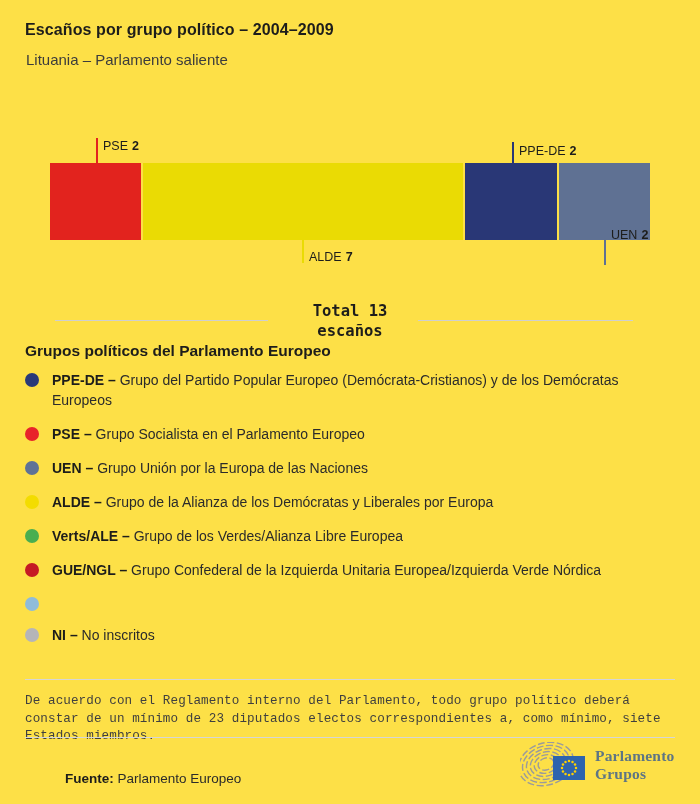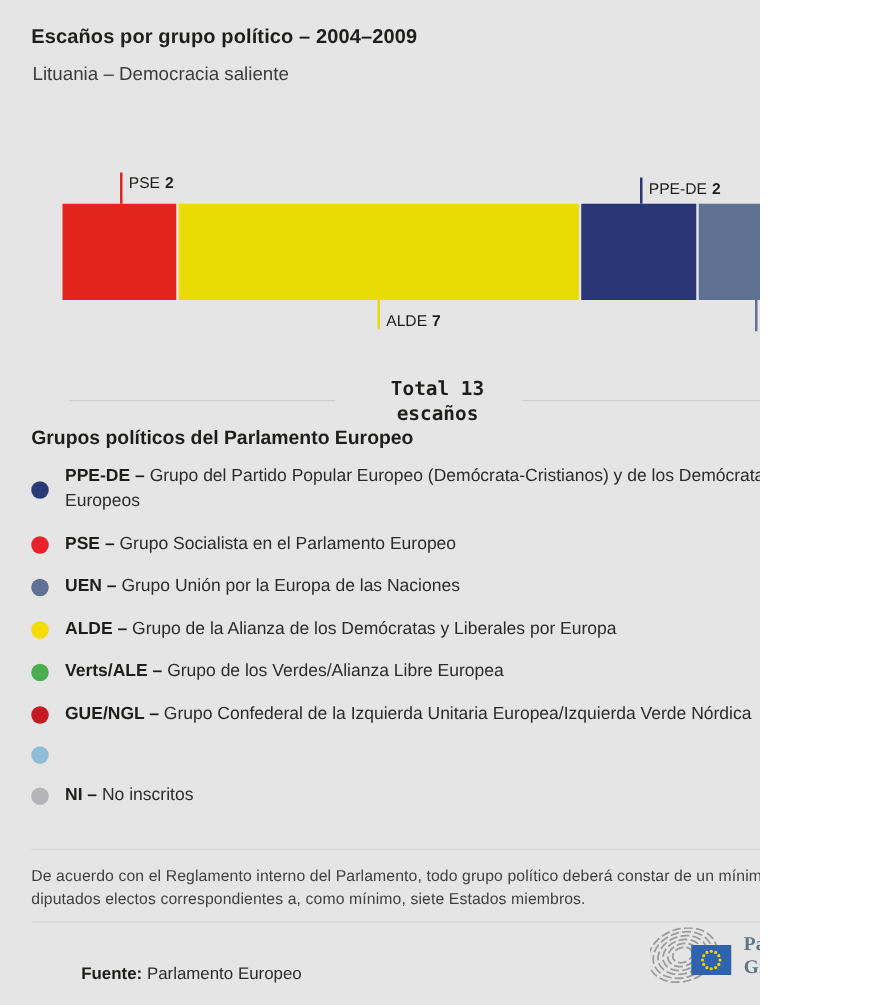--- a/index.html
+++ b/index.html
@@ -1,17 +1,17 @@
 <!DOCTYPE html>
 <html><head>
 <meta charset="utf-8">
 <style>
   * { margin:0; padding:0; box-sizing:border-box; }
   body { background:#ffffff; font-family:"Liberation Sans", sans-serif; }
-  .page { position:relative; width:608px; height:804px; background:#e5e5e5; overflow:hidden; }
+  .page { position:relative; width:700px; height:804px; background:#fde047; overflow:hidden; }
 
   .title { position:absolute; left:25px; top:21px; font-size:16px; font-weight:700; color:#1d1d1b; letter-spacing:.1px; }
   .subtitle { position:absolute; left:26px; top:51px; font-size:15px; font-weight:400; color:#3c3c3c; }
 
   
   .seat-bar { position:absolute; left:50px; top:163px; width:600px; height:77px; display:flex; gap:2px; }
   .seat-bar .segment { height:100%; }
 
   
   .callout-line { position:absolute; width:2px; }
@@ -30,42 +30,42 @@
   .total-wrap { position:absolute; left:0; top:302px; width:700px; text-align:center;
                 font-family:"DejaVu Sans Mono", monospace; font-weight:700; font-size:15.5px;
                 line-height:19.5px; color:#1d1d1b; }
   .rule { position:absolute; height:0; border-top:1px solid #cfcfcf; }
   .rule-left  { left:55px;  top:320px; width:213px; }
   .rule-right { left:418px; top:320px; width:215px; }
 
   
   .legend-heading { position:absolute; left:25px; top:342px; font-size:15.5px; font-weight:700; color:#1d1d1b; }
   .legend { position:absolute; left:25px; top:370px; width:650px; list-style:none; }
-  .legend li { display:flex; gap:13px; margin-bottom:14px;align-items:center; }
+  .legend li { display:flex; gap:13px; margin-bottom:14px; }
   .legend .dot { flex:0 0 14px; width:14px; height:14px; border-radius:50%; margin-top:3px; }
   .legend p { font-size:14px; line-height:20px; color:#2b2b2b; max-width:575px; }
   .legend p b { color:#1d1d1b; }
 
   
   .hr1 { position:absolute; left:25px; top:679px; width:650px; border-top:1px solid #d6d6d6; }
   .hr2 { position:absolute; left:25px; top:737px; width:650px; border-top:1px solid #d6d6d6; }
-  .note { position:absolute; left:25px; top:693px; width:652px; font-size:12.6px; line-height:17.5px; color:#3f3f3f; letter-spacing:.1px; }
+  .note { position:absolute; left:25px; top:693px; width:652px; font-size:12.6px; line-height:17.5px; color:#3f3f3f; letter-spacing:.1px;font-family:Liberation Mono, monospace; }
   .source { position:absolute; left:25px; top:771px; font-size:13.5px; color:#2b2b2b;padding-left:40px; }
   .source b { color:#1d1d1b; }
 
   .logo { position:absolute; left:520px; top:742px; display:flex; align-items:center;font-family:Liberation Serif, serif; }
   .logo-text { margin-left:7px; font-size:15.5px; font-weight:700; line-height:18px; color:#5e7584; letter-spacing:.2px; }
 </style>
 </head>
 <body>
 
 <div class="page">
 
   <div class="title">Escaños por grupo político – 2004–2009</div>
-  <div class="subtitle">Lituania – Democracia saliente</div>
+  <div class="subtitle">Lituania – Parlamento saliente</div>
 
   <div class="seat-bar">
       <div class="segment" style="flex-grow: 2; background: rgb(226, 35, 30);"></div>
       <div class="segment" style="flex-grow: 7; background: rgb(234, 219, 4);"></div>
       <div class="segment" style="flex-grow: 2; background: rgb(41, 55, 118);"></div>
       <div class="segment" style="flex-grow: 2; background: rgb(95, 113, 147);"></div>
     </div>
 
   <div class="callout-line tick-pse" style="background: rgb(226, 35, 30);"></div>
   <div class="callout-label lab-pse">

